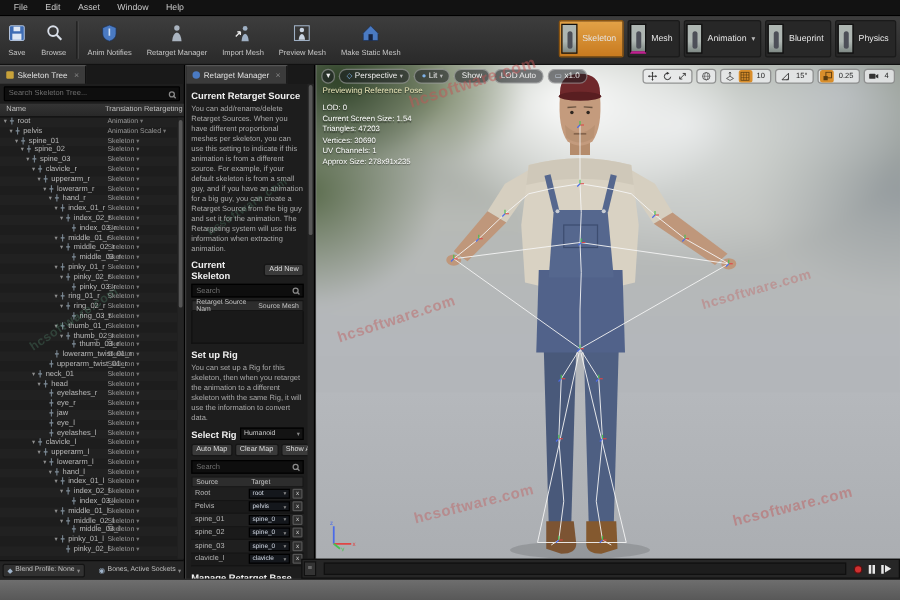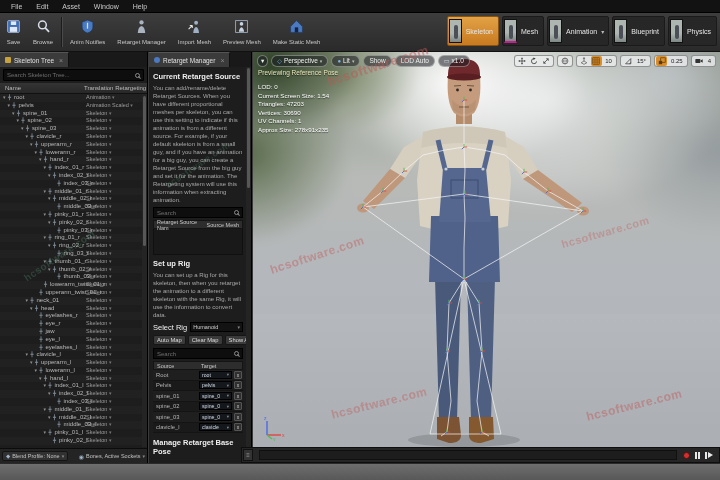--- a/index.html
+++ b/index.html
@@ -65,21 +65,21 @@
   .mp p{font-size:6px;line-height:8px;color:#a8a8a8;margin-bottom:3px;}
   .cs-row{display:flex;align-items:center;margin:2px 0;}
   .cs-row .h{font-size:7.5px;font-weight:bold;color:#efefef;}
   .cs-row .val{font-size:5.5px;color:#b5b5b5;margin-left:2px;overflow:hidden;white-space:nowrap;flex:1;}
   .mbtn{background:#3a3a3a;border:1px solid #161616;border-radius:2px;color:#ddd;font-size:5.8px;padding:1px 3px;white-space:nowrap;}
   .msearch{height:11px;background:#0e0e0e;border:1px solid #000;display:flex;align-items:center;justify-content:space-between;padding:0 3px;margin:2px 0;}
   .tblhdr{height:9px;background:#2d2d2d;border:1px solid #141414;display:flex;align-items:center;font-size:5.5px;color:#c8c8c8;}
   .tblhdr span{padding:0 3px;}
   .emptyblock{height:26px;background:#191919;border:1px solid #101010;border-top:none;margin-bottom:4px;}
   .selrig-row{display:flex;align-items:center;gap:3px;margin:2px 0;}
-  .selrig-row .h{font-size:7.5px;font-weight:normal;color:#efefef;white-space:nowrap;}
+  .selrig-row .h{font-size:7.5px;font-weight:bold;color:#efefef;white-space:nowrap;}
   .dd{flex:1;height:10px;background:#131313;border:1px solid #000;display:flex;align-items:center;justify-content:space-between;padding:0 2px;font-size:5.5px;color:#cfcfcf;}
   .dd .dc{color:#888;font-size:5px;}
   .rigbtns{display:flex;gap:2px;margin:3px 0;}
   .maprows .mrow{height:10.5px;display:flex;align-items:center;border-bottom:1px solid #141414;background:#1f1f1f;}
   .maprows .mrow:nth-child(even){background:#1a1a1a;}
   .mrow .msrc{flex:1;font-size:5.8px;color:#b5b5b5;padding-left:3px;white-space:nowrap;overflow:hidden;}
   .mrow .mtgt{width:33px;height:8px;background:#14171c;border:1px solid #000;display:flex;align-items:center;justify-content:space-between;padding:0 2px;font-size:5.2px;color:#d5dce8;white-space:nowrap;overflow:hidden;}
   .mrow .mtgt .dc{color:#8a8a8a;font-size:4.5px;}
   .mrow .mx{width:8px;height:8px;margin:0 1px 0 2px;background:#2f2f2f;border:1px solid #555;border-radius:1px;color:#ccc;font-size:5px;display:flex;align-items:center;justify-content:center;}
 
@@ -442,20 +442,25 @@
   <div class="tabstrip">
     <div class="ptab">
       <span class="ticon" style="background:#4a7ac2;border-radius:50%"></span>
       <span class="t-title">Retarget Manager</span>
       <span class="t-x">×</span>
     </div>
   </div>
   <div class="mp-scroll mp">
     <h1>Current Retarget Source</h1>
     <p>You can add/rename/delete Retarget Sources. When you have different proportional meshes per skeleton, you can use this setting to indicate if this animation is from a different source. For example, if your default skeleton is from a small guy, and if you have an animation for a big guy, you can create a Retarget Source from the big guy and set it for the animation. The Retargeting system will use this information when extracting animation.</p>
+    <div class="cs-row">
+      <span class="h">Current Skeleton</span>
+      <span class="val">Redneck_S</span>
+      <button class="mbtn">Add New</button>
+    </div>
     <div class="msearch">
       <span class="ph" style="font-size:6px;color:#6f6f6f">Search</span>
       <span class="mag"></span>
     </div>
     <div class="tblhdr">
       <span style="flex:1">Retarget Source Nam</span>
       <span>Source Mesh</span>
     </div>
     <div class="emptyblock"></div>
 

